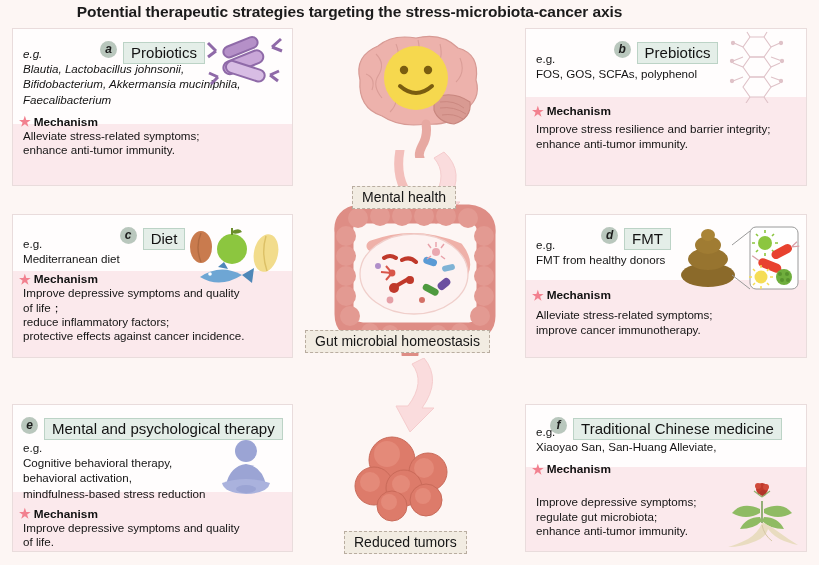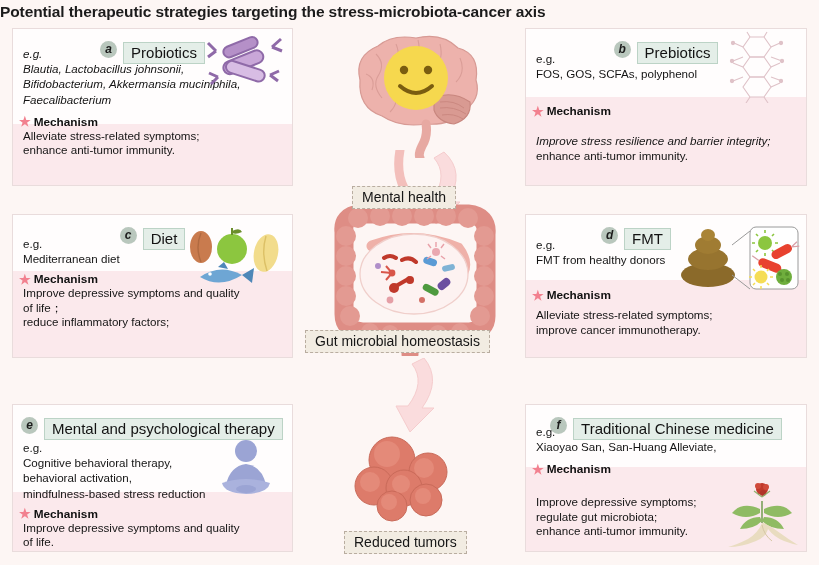--- a/index.html
+++ b/index.html
@@ -9,21 +9,21 @@
     font-family:"Liberation Sans", sans-serif;
     position:relative;
     overflow:hidden;
     -webkit-font-smoothing:antialiased;
   }
   .figure{position:relative;width:819px;height:565px;}
 
   
   .title{
     position:absolute;top:3px;left:0;width:699px;
-    text-align:left;
+    text-align:center;
     font-size:15.5px;font-weight:bold;color:#1b1b1b;
     letter-spacing:-0.1px;
   }
 
   
   .panel{
     position:absolute;
     background:#fffdfd;
     border:1px solid #e9dcdc;
     box-sizing:border-box;
@@ -163,21 +163,21 @@
       <div class="hdr center">
         <div class="badge">b</div>
         <div class="ttl">Prebiotics</div>
       </div>
       <div class="eg" style="margin-top:-12px;">e.g.</div>
       <div class="eg">FOS, GOS, SCFAs, polyphenol</div>
       <div class="mech-title" style="margin-top:23px;">
         <span class="star">★</span>
         <span>Mechanism</span>
       </div>
-      <div class="mech-body" style="margin-top:16px;font-style:italic;">Improve stress resilience and barrier integrity;</div>
+      <div class="mech-body" style="margin-top:4px;">Improve stress resilience and barrier integrity;</div>
       <div class="mech-body">enhance anti-tumor immunity.</div>
     </div>
   </div>
 
   <div class="panel" style="left:12px;top:214px;width:281px;height:144px;">
     <div class="mech-bg" style="height:86px;"></div>
     <svg class="picon" style="right:8px;top:12px;" width="100" height="62" viewBox="0 0 100 62">
 
       <ellipse cx="17" cy="20" rx="11" ry="16" fill="#c97b4e"></ellipse>
       <path d="M17 6 Q11 20 17 35" stroke="#b06a41" stroke-width="1.4" fill="none"></path>
@@ -203,20 +203,21 @@
       </div>
       <div class="eg" style="margin-top:-13px;">e.g.</div>
       <div class="eg">Mediterranean diet</div>
       <div class="mech-title" style="margin-top:6px;">
         <span class="star">★</span>
         <span>Mechanism</span>
       </div>
       <div class="mech-body">Improve depressive symptoms and quality</div>
       <div class="mech-body">of life；</div>
       <div class="mech-body">reduce inflammatory factors;</div>
+      <div class="mech-body">protective effects against cancer incidence.</div>
     </div>
   </div>
 
   <div class="panel" style="left:525px;top:214px;width:282px;height:144px;">
     <div class="mech-bg" style="height:77px;"></div>
 
     <svg class="picon" style="right:6px;top:4px;" width="130" height="78" viewBox="0 0 130 78">
       <g fill="#8b6a2a">
         <ellipse cx="38" cy="56" rx="27" ry="12"></ellipse>
         <ellipse cx="38" cy="40" rx="20" ry="11" fill="#97742f"></ellipse>

